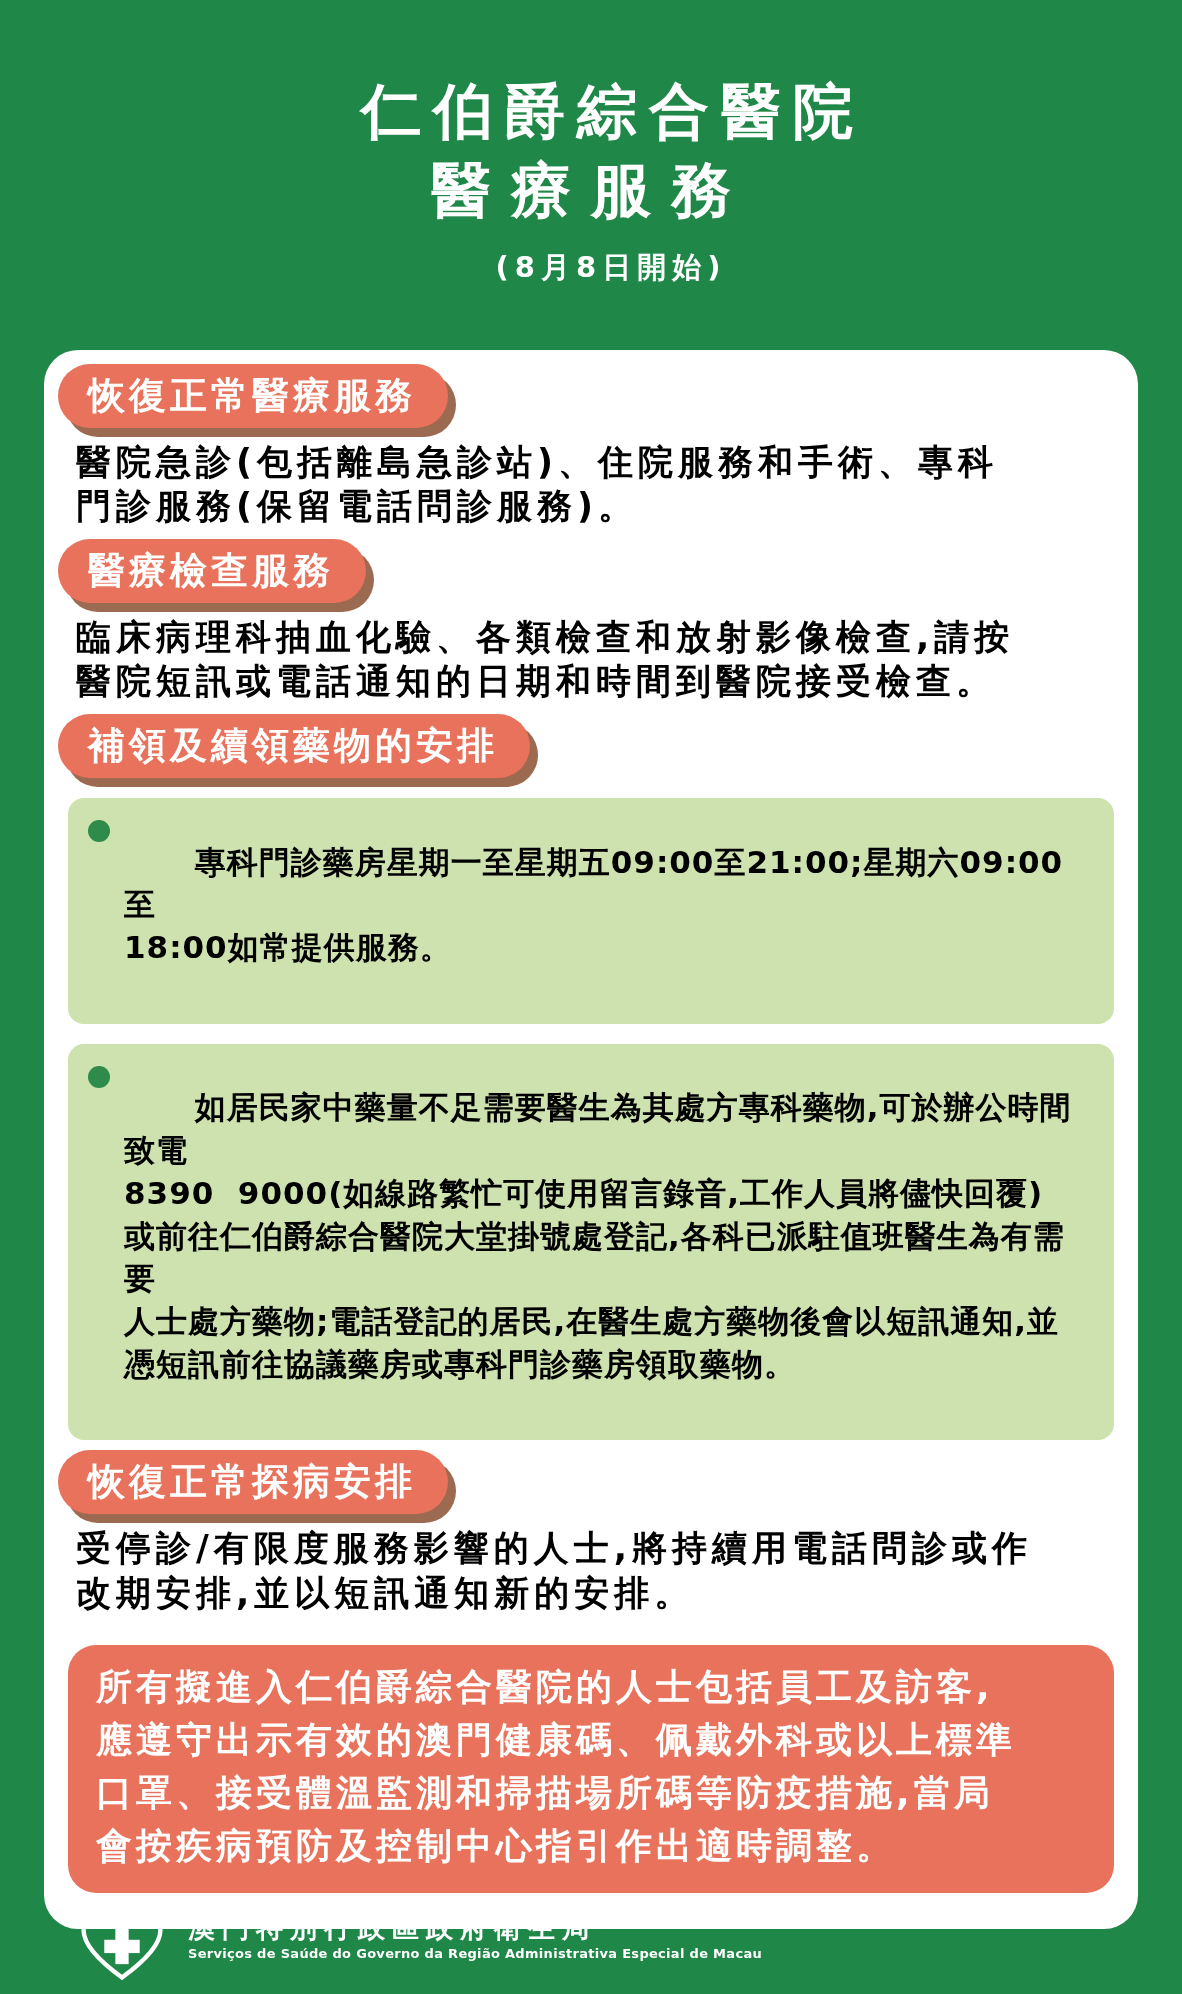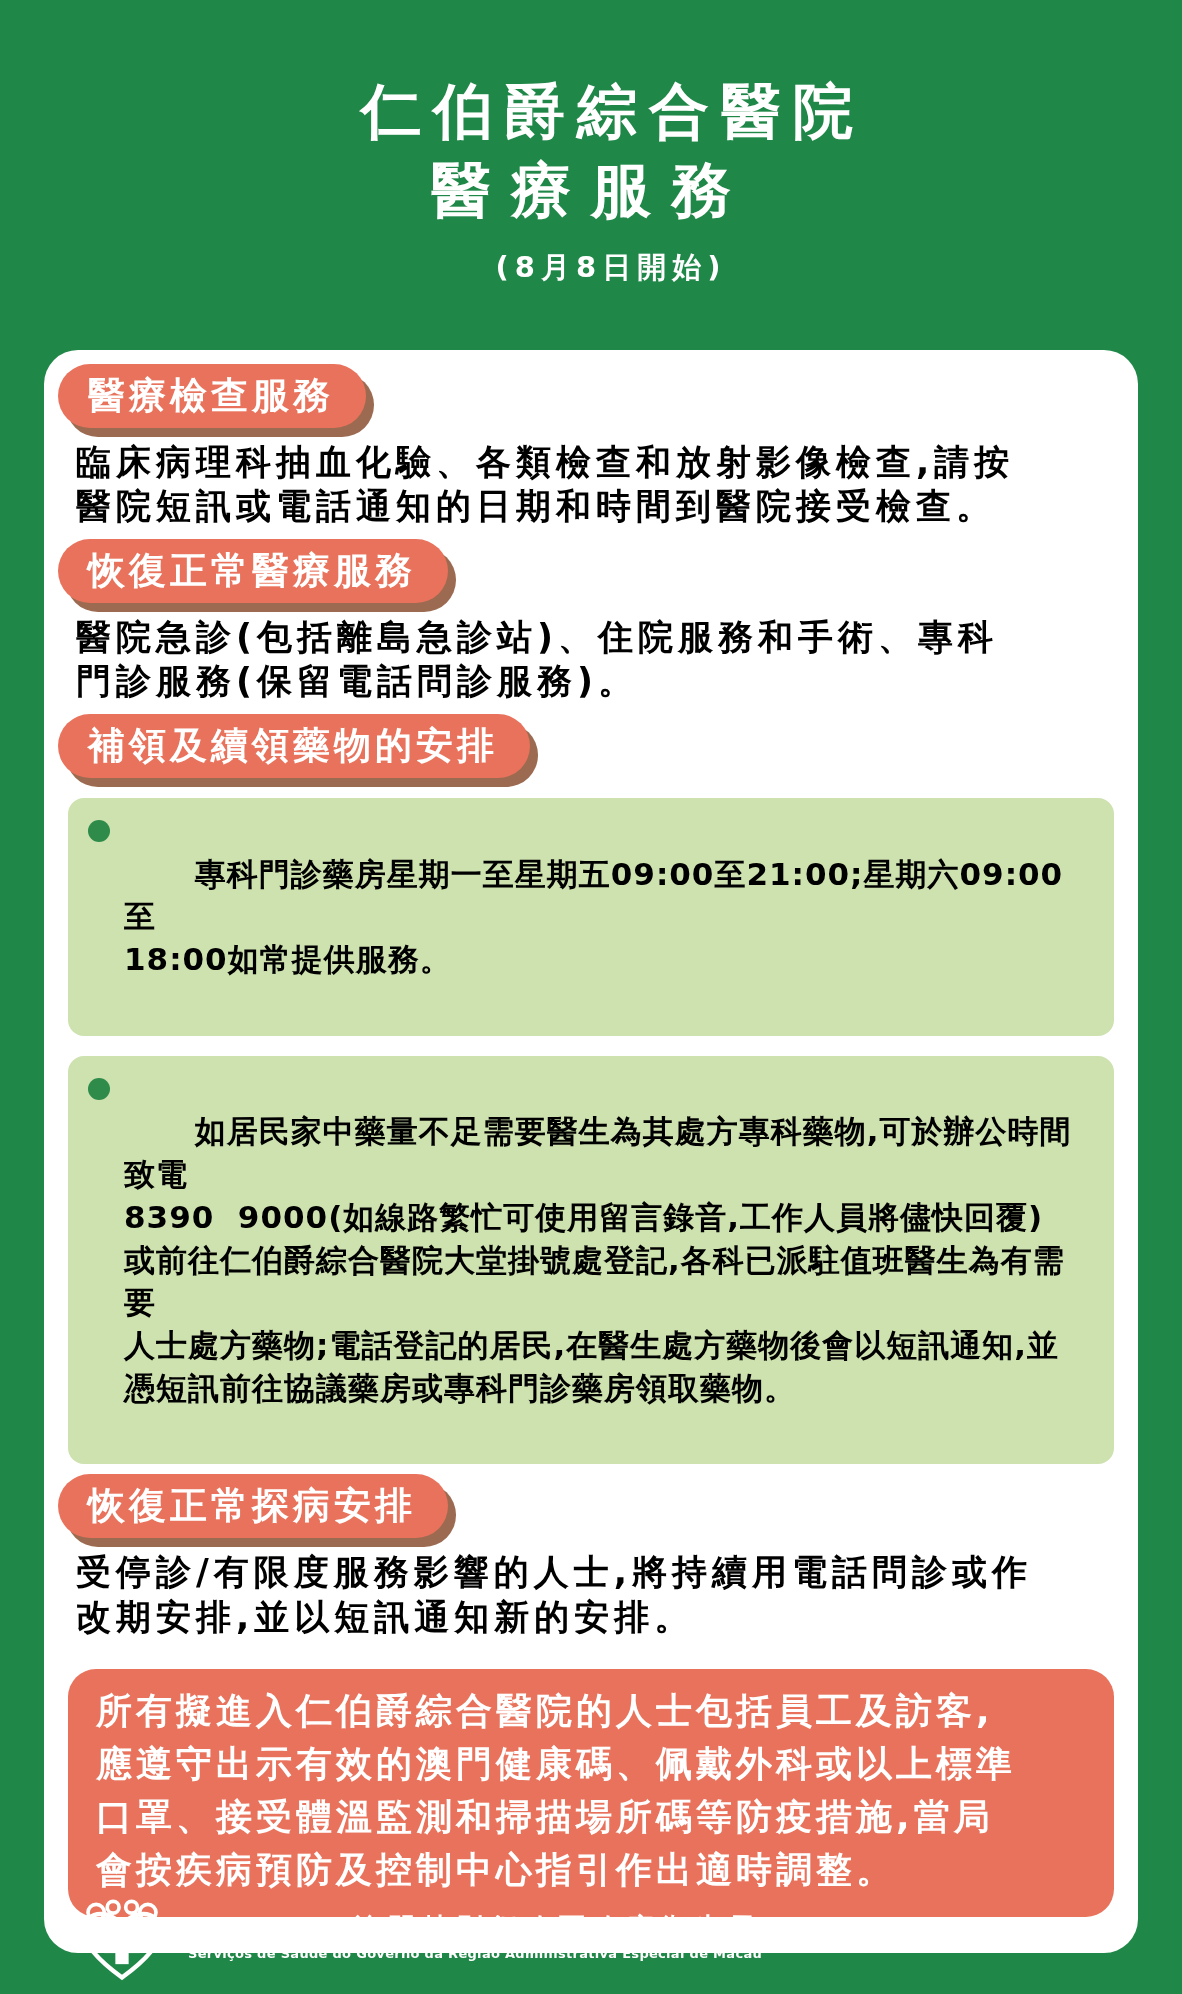--- a/index.html
+++ b/index.html
@@ -51,21 +51,21 @@
     letter-spacing:5px;
     line-height:1.27;
     margin:12px 2px 0 10px;
     white-space:pre-wrap;
   }
   .green-box{
     position:relative;
     background:var(--note-green);
     border-radius:16px;
     margin:20px 2px 0;
-    padding:12px 22px 12px 56px;
+    padding:0 22px 12px 56px;
     font-size:31px;
     font-weight:bold;
     color:var(--body-text);
     letter-spacing:1px;
     line-height:1.38;
     white-space:pre-wrap;
   }
   .bullet-dot{
     position:absolute;
     left:20px;top:22px;
@@ -87,44 +87,44 @@
   }
   .footer{
     position:absolute;
     left:74px;top:1894px;
     display:flex;
     align-items:flex-start;
     gap:18px;
     color:var(--header-text);
   }
   .footer-logo{ width:96px; height:92px; flex:0 0 auto; margin-top:2px;}
-  .footer-zh{ font-size:27px; font-weight:bold; letter-spacing:7px; margin-top:16px;text-align:right;}
+  .footer-zh{ font-size:27px; font-weight:bold; letter-spacing:7px; margin-top:16px;}
   .footer-pt{ font-size:13px; font-weight:bold; letter-spacing:0.3px; }
 </style>
 </head>
 <body>
 
 <div class="header">
   <div class="title-line1">仁伯爵綜合醫院</div>
   <div class="title-line2">醫療服務</div>
   <div class="subtitle">(8月8日開始)</div>
 </div>
 
 <div class="card">
 
   <div class="section">
+    <div class="pill">恢復正常醫療服務</div>
+    <div class="section-body">醫院急診(包括離島急診站)、住院服務和手術、專科
+門診服務(保留電話問診服務)。</div>
+  </div>
+
+  <div class="section">
     <div class="pill">醫療檢查服務</div>
     <div class="section-body">臨床病理科抽血化驗、各類檢查和放射影像檢查,請按
 醫院短訊或電話通知的日期和時間到醫院接受檢查。</div>
-  </div>
-
-  <div class="section">
-    <div class="pill">恢復正常醫療服務</div>
-    <div class="section-body">醫院急診(包括離島急診站)、住院服務和手術、專科
-門診服務(保留電話問診服務)。</div>
   </div>
 
   <div class="section">
     <div class="pill">補領及續領藥物的安排</div>
     <div class="green-box">
       <span class="bullet-dot"></span><span>專科門診藥房星期一至星期五09:00至21:00;星期六09:00至
 18:00如常提供服務。</span>
     </div>
     <div class="green-box">
       <span class="bullet-dot"></span><span>如居民家中藥量不足需要醫生為其處方專科藥物,可於辦公時間致電

